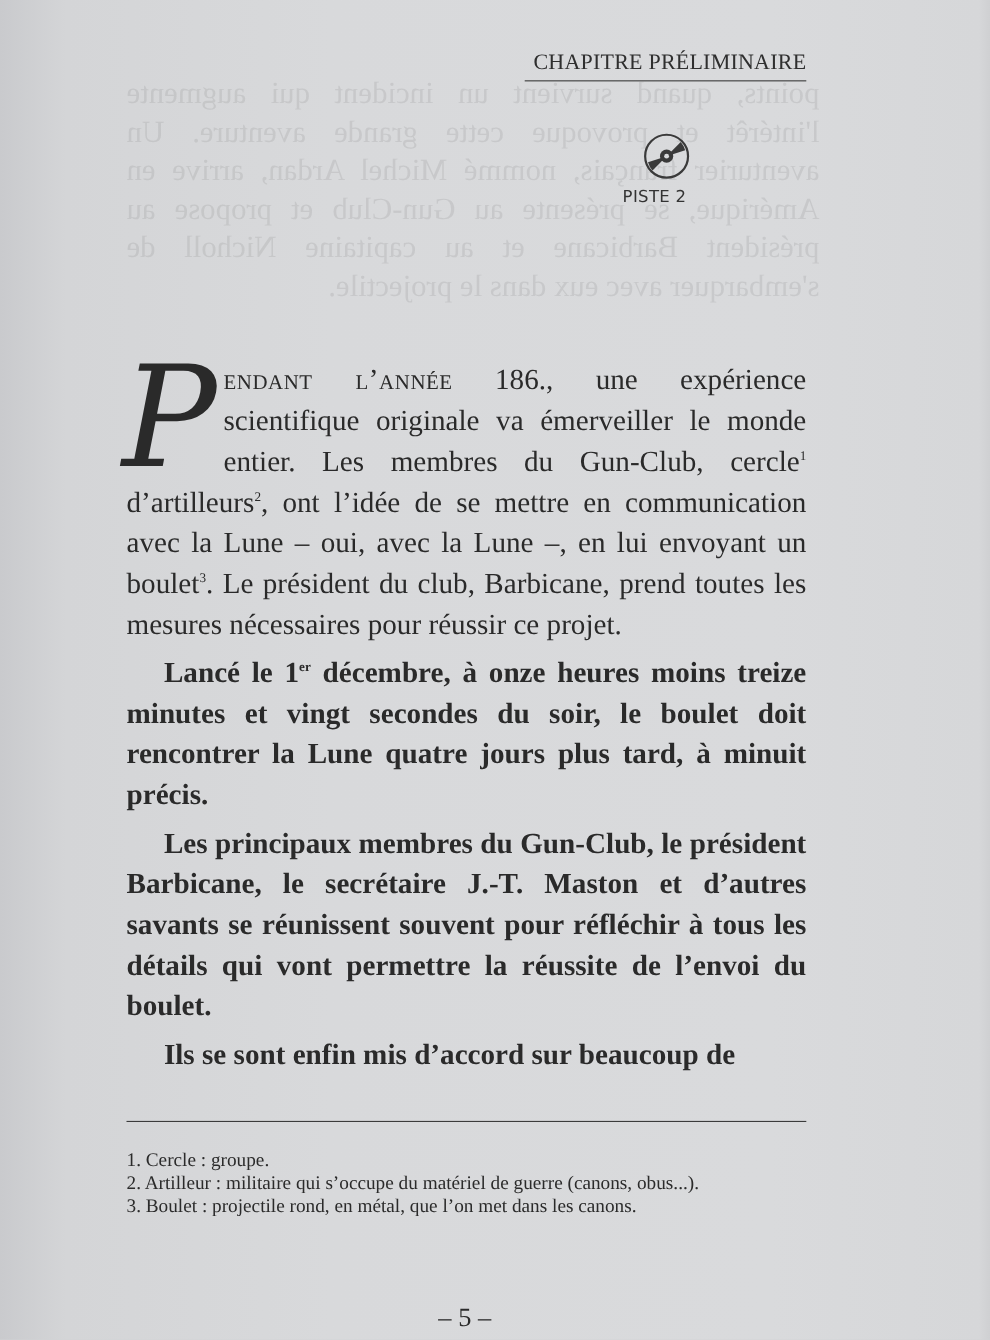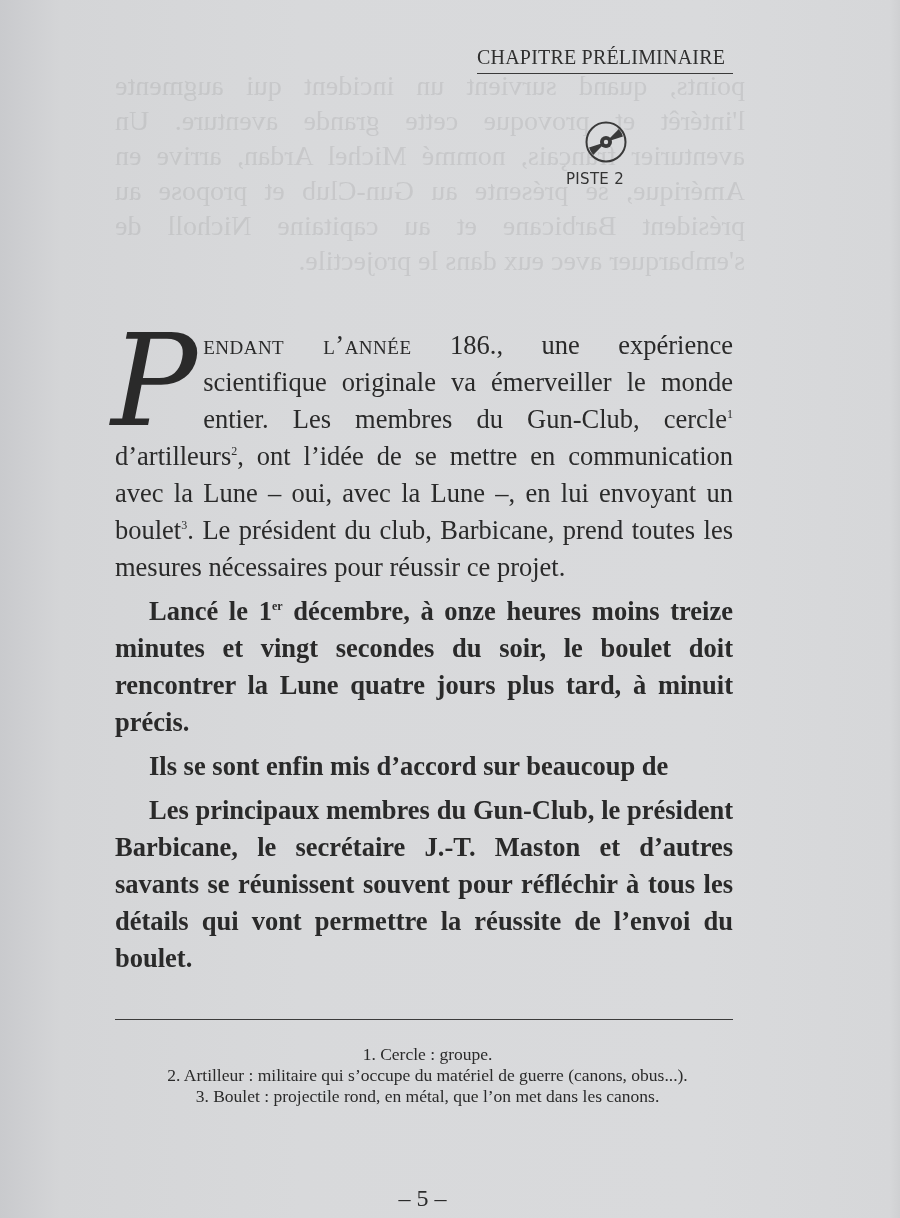--- a/index.html
+++ b/index.html
@@ -34,20 +34,21 @@
       pointer-events: none;
     }
     .running-head {
       position: absolute;
       left: 477px;
       top: 46px;
       width: 256px;
       font-size: 20px;
       letter-spacing: 0.2px;
       color: #2f2f2f;
+      text-align: right;
       padding-bottom: 4px;
       border-bottom: 1.5px solid #3a3a3a;
     }
     .track {
       position: absolute;
       left: 566px;
       top: 120px;
       width: 80px;
       text-align: left;
     }
@@ -110,21 +111,20 @@
       border-top: 1.5px solid #3b3b3b;
     }
     .footnotes {
       position: absolute;
       left: 115px;
       top: 1044px;
       width: 625px;
       font-size: 17.5px;
       line-height: 21px;
       color: #2b2b2b;
-      text-align: center;
     }
     .footnotes div { margin: 0; }
     .folio {
       position: absolute;
       left: 0;
       width: 845px;
       top: 1185px;
       text-align: center;
       font-size: 24px;
       color: #2b2b2b;
@@ -148,23 +148,23 @@
       <circle cx="22" cy="22" r="2.2" fill="#d8d9db"></circle>
     </svg>
     <span class="track-label">PISTE 2</span>
   </div>
 
   <div class="body-text">
     <p><span class="dropcap">P</span><span class="smallcaps">endant l’année</span><span> 186., une expérience scientifique originale va émerveiller le monde entier. Les membres du Gun-Club, cercle</span><sup>1</sup><span> d’artilleurs</span><sup>2</sup><span>, ont l’idée de se mettre en communication avec la Lune – oui, avec la Lune –, en lui envoyant un boulet</span><sup>3</sup><span>. Le président du club, Barbicane, prend toutes les mesures nécessaires pour réussir ce projet.</span></p>
 
     <p class="indent"><span>Lancé le 1</span><sup>er</sup><span> décembre, à onze heures moins treize minutes et vingt secondes du soir, le boulet doit rencontrer la Lune quatre jours plus tard, à minuit précis.</span></p>
 
+    <p class="indent">Les principaux membres du Gun-Club, le président Barbicane, le secrétaire J.-T. Maston et d’autres savants se réunissent souvent pour réfléchir à tous les détails qui vont permettre la réussite de l’envoi du boulet.</p>
+
     <p class="indent">Ils se sont enfin mis d’accord sur beaucoup de</p>
-
-    <p class="indent">Les principaux membres du Gun-Club, le président Barbicane, le secrétaire J.-T. Maston et d’autres savants se réunissent souvent pour réfléchir à tous les détails qui vont permettre la réussite de l’envoi du boulet.</p>
   </div>
 
   <div class="rule"></div>
 
   <div class="footnotes">
     <div>1. Cercle : groupe.</div>
     <div>2. Artilleur : militaire qui s’occupe du matériel de guerre (canons, obus...).</div>
     <div>3. Boulet : projectile rond, en métal, que l’on met dans les canons.</div>
   </div>
 

